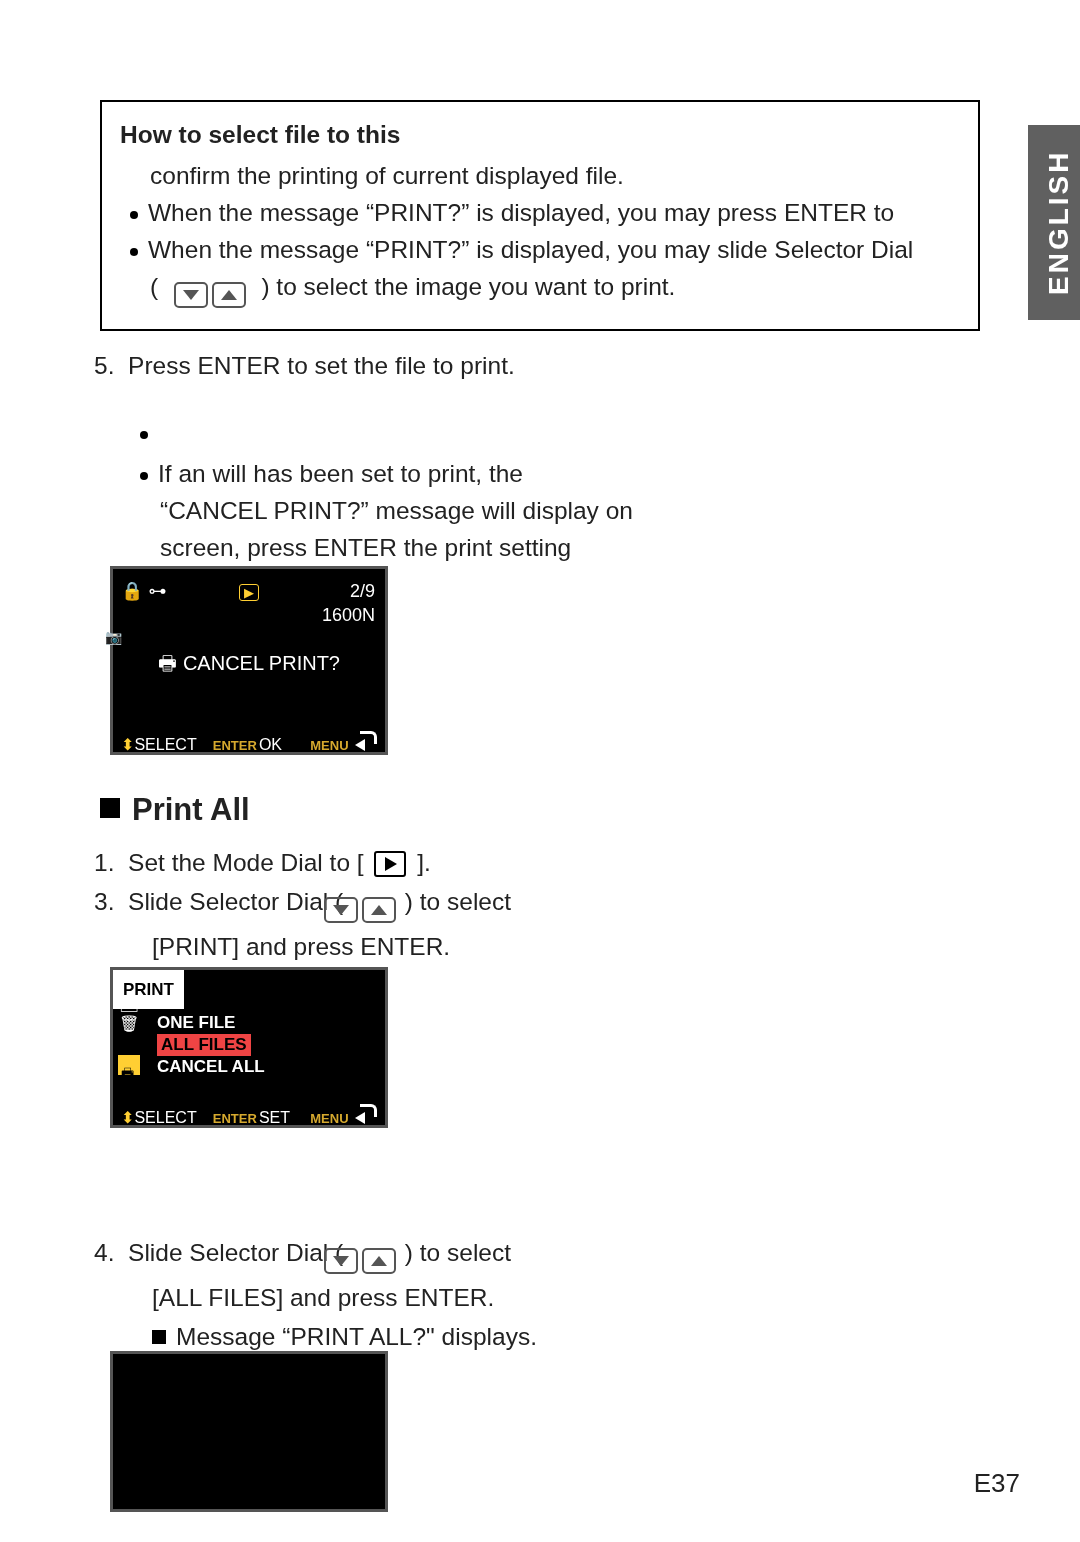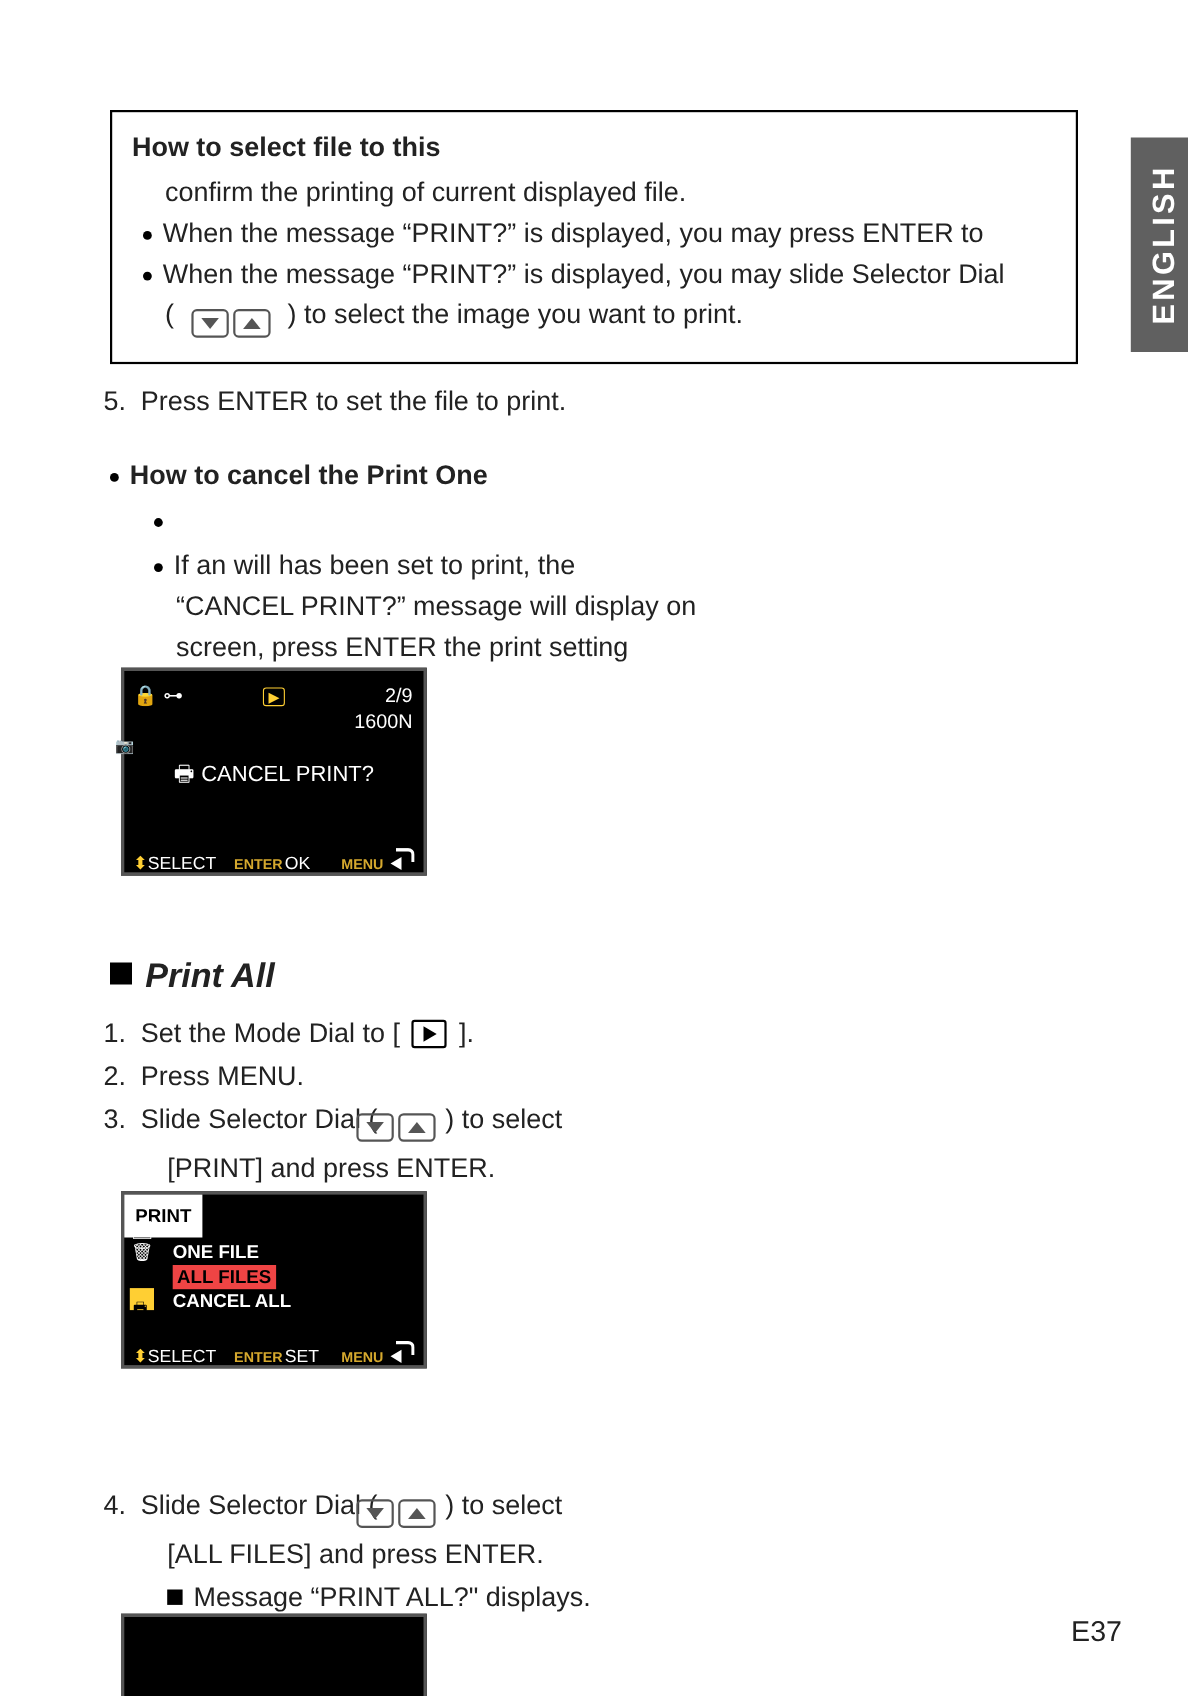--- a/index.html
+++ b/index.html
@@ -119,23 +119,20 @@
         </span>
         <span>&nbsp;) to select the image you want to print.</span>
       </div>
     </div>
 
     <div class="after-box">
       <div class="step-line">5.&nbsp;&nbsp;Press ENTER to set the file to print.</div>
     </div>
 
     <div class="sub-bullet-wrap">
-      <div>
-        <span class="bullet-dot"></span><b>How to cancel the Print One</b>
-      </div>
       <div style="margin-left:40px;margin-top:4px;">
         <span class="bullet-dot"></span>
       </div>
 
       <div class="float-wrap">
         <div class="sec-pa" style="margin-left:40px;margin-top:4px;">
           <span class="bullet-dot"></span><span>If an will has been set to print, the</span><br>
           <span style="margin-left:20px;">“CANCEL PRINT?” message will display on</span><br>
           <span style="margin-left:20px;">screen, press ENTER the print setting</span><br>
         </div>
@@ -154,30 +151,29 @@
           </div>
           <div class="row foot" style="left:8px;width:calc(100% - 8px);">
             <span class="f-l" style="color:#ffcf33;">⬍</span><span>SELECT</span>
             <span class="f-m"><span class="enter-lab">ENTER</span><span>OK</span></span>
             <span class="f-r"><span class="menu-lab">MENU</span> <span class="back-arrow"></span></span>
           </div>
         </div>
       </div>
     </div>
 
-    <div class="h2-line" style="margin-top:72px;font-style:italic;">
+    <div class="h2-line" style="margin-top:36px;">
       <span class="hsq"></span><span>Print All</span>
     </div>
 
     <div class="float-wrap steps-block">
       <div class="sec-pa">
         <div class="step-line">
           <span>1.&nbsp;&nbsp;Set the Mode Dial to [&nbsp;</span><span class="play-icon"></span><span>&nbsp;].</span>
         </div>
-        <div class="step-line">2.&nbsp;&nbsp;Press MENU.</div>
         <div class="step-line">
           <span>3.&nbsp;&nbsp;Slide Selector Dial (&nbsp;</span><span class="selector-buttons"><span class="sel-btn dn"></span><span class="sel-btn up"></span></span><span>&nbsp;) to select</span>
         </div>
         <div class="step-line" style="margin-left:52px;text-indent:0;">[PRINT] and press ENTER.</div>
       </div>
 
       
       <div class="lcd lcd-sml float-screen" style="right:-10px;top:0;">
         <div class="print-header">PRINT</div>
         <div class="side-icons">🖼<br>🗑</div>

